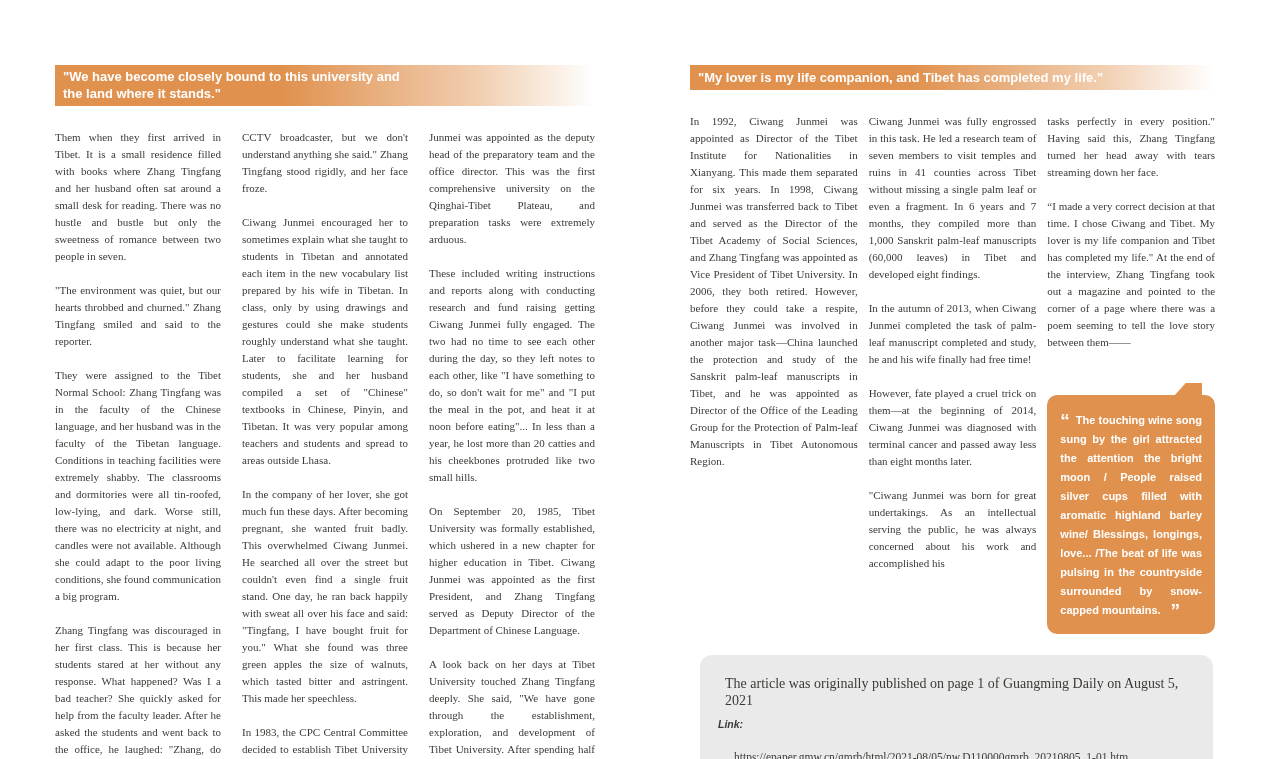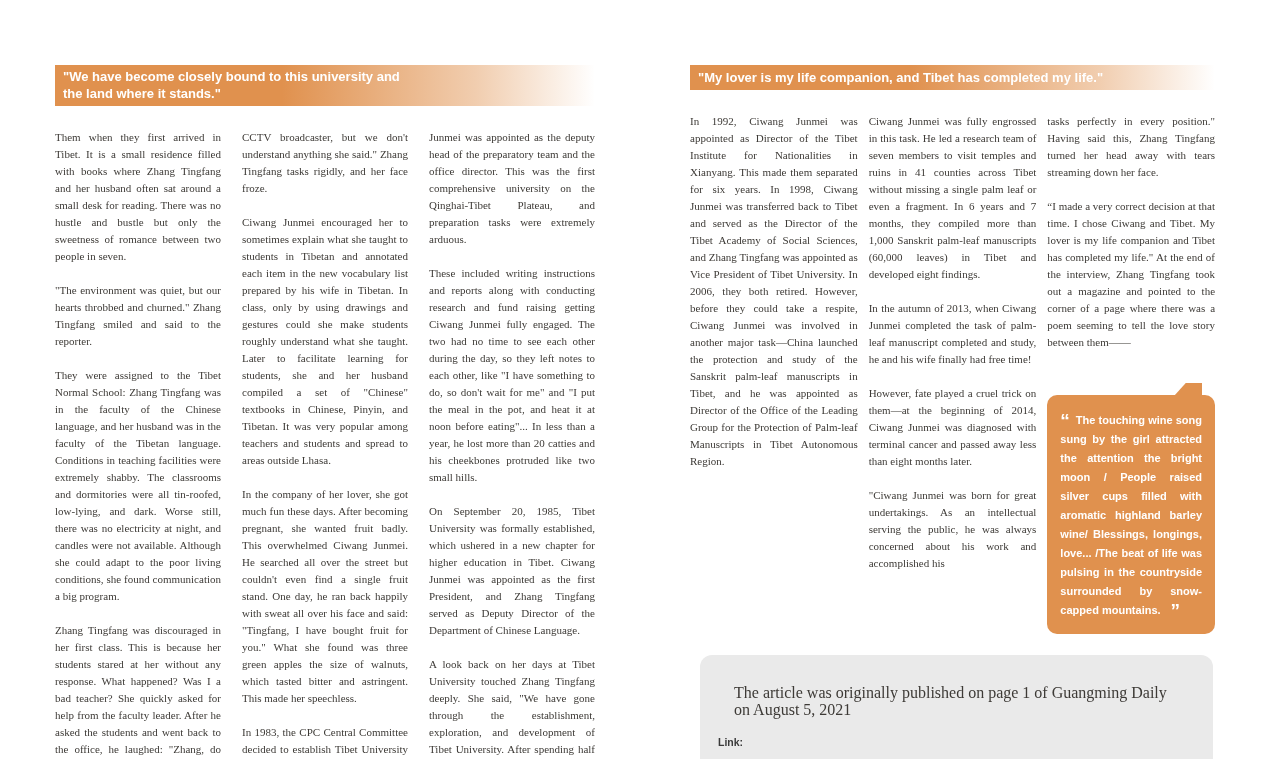--- a/index.html
+++ b/index.html
@@ -34,44 +34,44 @@
     background:#e0914e;clip-path:polygon(42% 0,100% 0,100% 100%,0 100%);
   }
   .qmark{font-size:19px;line-height:12px;vertical-align:-3px;}
   .qmark-open{margin-right:6px;}
   .qmark-close{margin-left:10px;}
 
   .source-box{
     position:absolute;left:10px;top:590px;width:477px;
     background:#eaeaea;border-radius:12px;padding:13px 18px 14px 18px;
   }
-  .source-box .pub-line{font-size:16px;line-height:17px;margin:16px;}
+  .source-box .pub-line{font-size:14px;line-height:17px;margin:7px;}
   .source-box .link-label{
     font-family:"Liberation Sans",sans-serif;font-weight:bold;
-    font-size:10.5px;line-height:17px;margin:0;color:#3a3a3a;
+    font-size:10.5px;line-height:17px;margin:0;color:#3a3a3a;font-style:italic;
   }
   .source-box .link-url{font-size:11.5px;line-height:17px;margin:16px;color:#3d3a36;text-decoration:none;display:block;}
 </style>
 </head>
 <body>
 
 <div class="page page-left">
   <div class="banner">
     <div>"We have become closely bound to this university and</div>
     <div>the land where it stands."</div>
   </div>
   <div class="cols">
     <div class="col">
       <p>Them when they first arrived in Tibet. It is a small residence filled with books where Zhang Tingfang and her husband often sat around a small desk for reading. There was no hustle and bustle but only the sweetness of romance between two people in seven.</p>
       <p>"The environment was quiet, but our hearts throbbed and churned." Zhang Tingfang smiled and said to the reporter.</p>
       <p>They were assigned to the Tibet Normal School: Zhang Tingfang was in the faculty of the Chinese language, and her husband was in the faculty of the Tibetan language. Conditions in teaching facilities were extremely shabby. The classrooms and dormitories were all tin-roofed, low-lying, and dark. Worse still, there was no electricity at night, and candles were not available. Although she could adapt to the poor living conditions, she found communication a big program.</p>
       <p>Zhang Tingfang was discouraged in her first class. This is because her students stared at her without any response. What happened? Was I a bad teacher? She quickly asked for help from the faculty leader. After he asked the students and went back to the office, he laughed: "Zhang, do you know what the students say about you? This girl has a nice voice like a</p>
     </div>
     <div class="col">
-      <p>CCTV broadcaster, but we don't understand anything she said." Zhang Tingfang tasks rigidly, and her face froze.</p>
+      <p>CCTV broadcaster, but we don't understand anything she said." Zhang Tingfang stood rigidly, and her face froze.</p>
       <p>Ciwang Junmei encouraged her to sometimes explain what she taught to students in Tibetan and annotated each item in the new vocabulary list prepared by his wife in Tibetan. In class, only by using drawings and gestures could she make students roughly understand what she taught. Later to facilitate learning for students, she and her husband compiled a set of "Chinese" textbooks in Chinese, Pinyin, and Tibetan. It was very popular among teachers and students and spread to areas outside Lhasa.</p>
       <p>In the company of her lover, she got much fun these days. After becoming pregnant, she wanted fruit badly. This overwhelmed Ciwang Junmei. He searched all over the street but couldn't even find a single fruit stand. One day, he ran back happily with sweat all over his face and said: "Tingfang, I have bought fruit for you." What she found was three green apples the size of walnuts, which tasted bitter and astringent. This made her speechless.</p>
       <p>In 1983, the CPC Central Committee decided to establish Tibet University based on the school where Zhang Tingfang and her husband worked. Ciwang</p>
     </div>
     <div class="col">
       <p>Junmei was appointed as the deputy head of the preparatory team and the office director. This was the first comprehensive university on the Qinghai-Tibet Plateau, and preparation tasks were extremely arduous.</p>
       <p>These included writing instructions and reports along with conducting research and fund raising getting Ciwang Junmei fully engaged. The two had no time to see each other during the day, so they left notes to each other, like "I have something to do, so don't wait for me" and "I put the meal in the pot, and heat it at noon before eating"... In less than a year, he lost more than 20 catties and his cheekbones protruded like two small hills.</p>
       <p>On September 20, 1985, Tibet University was formally established, which ushered in a new chapter for higher education in Tibet. Ciwang Junmei was appointed as the first President, and Zhang Tingfang served as Deputy Director of the Department of Chinese Language.</p>
       <p>A look back on her days at Tibet University touched Zhang Tingfang deeply. She said, "We have gone through the establishment, exploration, and development of Tibet University. After spending half a lifetime there, we have become closely bound to it and the land where it stands.</p>
     </div>

